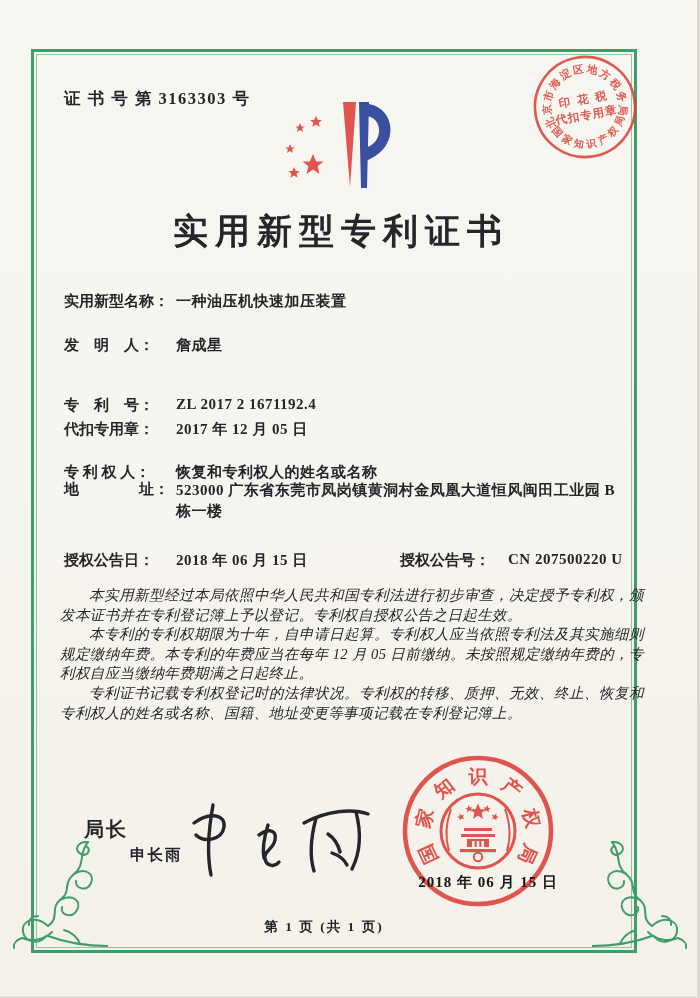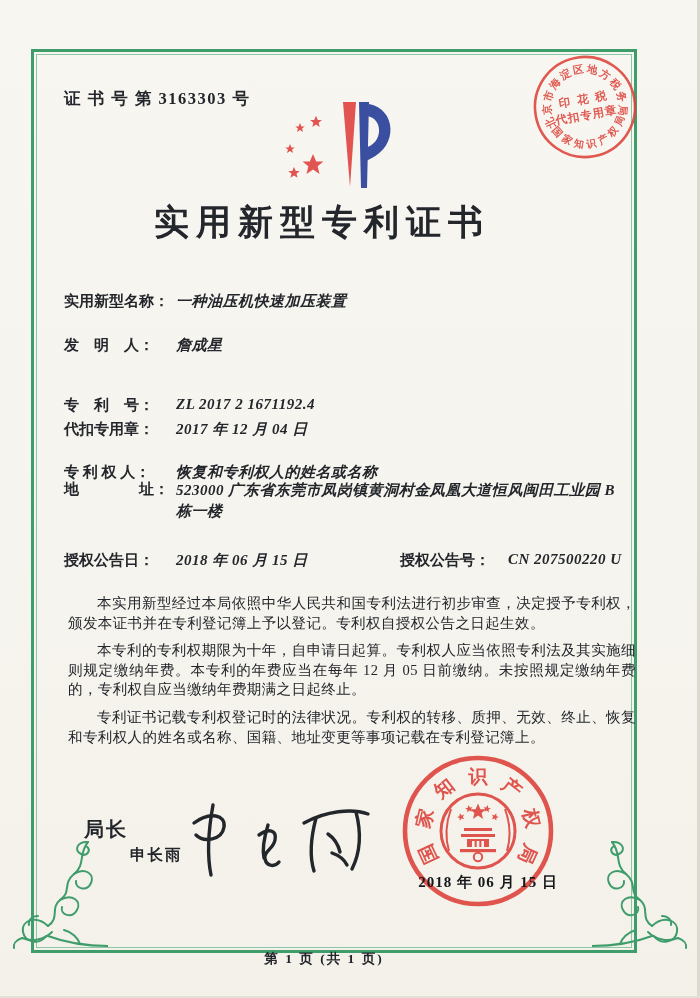--- a/index.html
+++ b/index.html
@@ -26,53 +26,53 @@
   .cert-no{
     position:absolute;left:64px;top:88px;
     font-size:16.5px;letter-spacing:1.5px;font-weight:600;
   }
 
   .logo{position:absolute;left:280px;top:96px;}
 
   .stamp-tax{position:absolute;left:527px;top:49px;}
 
   .title{
-    position:absolute;left:0;top:199px;width:644px;
-    text-align:center;font-size:35px;font-weight:700;letter-spacing:7px;
+    position:absolute;left:0;top:208px;width:644px;
+    text-align:center;font-size:35px;font-weight:700;letter-spacing:7px;padding-left:19px;
   }
 
   .fields{position:absolute;left:64px;top:0;width:586px;font-size:15px;font-weight:600;}
   .frow{position:absolute;left:0;white-space:nowrap;}
   .frow .lbl{display:inline-block;width:112px;vertical-align:top;}
-  .frow .val{vertical-align:top;letter-spacing:0.5px;font-style:italic;}
+  .frow .val{vertical-align:top;letter-spacing:0.5px;}
   .val-block{display:inline-block;width:458px;white-space:normal;line-height:21px;}
   .grant-no-pair{position:absolute;left:336px;top:0;white-space:nowrap;}
   .grant-no-pair .lbl2{display:inline-block;width:108px;}
 
   .paras{
     position:absolute;left:60px;top:586px;width:584px;
     font-size:14.5px;line-height:19.6px;text-align:justify;
     font-weight:500;letter-spacing:0.4px;
   }
-  .paras p{margin:8px;text-indent:2em;}
+  .paras p{margin:0;text-indent:2em;font-style:italic;}
 
   .director-label{position:absolute;left:84px;top:816px;font-size:20px;font-weight:600;letter-spacing:2px;}
   .director-name{position:absolute;left:82px;top:845px;font-size:15.5px;font-weight:600;letter-spacing:2px;margin-left:48px;}
 
   .signature{position:absolute;left:180px;top:793px;}
 
   .seal-cnipa{position:absolute;left:398px;top:751px;}
   .seal-date{
     position:absolute;left:408px;top:873px;width:160px;text-align:center;
     font-size:15px;font-weight:700;color:#15171a;letter-spacing:1px;
   }
 
   .footer{
     position:absolute;left:0;top:918px;width:648px;text-align:center;
-    font-size:13.5px;letter-spacing:2px;font-weight:600;margin-top:32px;
+    font-size:13.5px;letter-spacing:2px;font-weight:600;
   }
 
   .ornament{position:absolute;}
   .orn-left{left:8px;top:838px;}
   .orn-right{left:592px;top:838px;transform:scaleX(-1);}
 </style>
 </head>
 <body>
 
 <div class="page">
@@ -135,21 +135,21 @@
     <div class="frow" style="top:292px">
       <span class="lbl">实用新型名称：</span><span class="val">一种油压机快速加压装置</span>
     </div>
     <div class="frow" style="top:336px">
       <span class="lbl">发　明　人：</span><span class="val">詹成星</span>
     </div>
     <div class="frow" style="top:396px">
       <span class="lbl">专　利　号：</span><span class="val">ZL 2017 2 1671192.4</span>
     </div>
     <div class="frow" style="top:420px">
-      <span class="lbl">代扣专用章：</span><span class="val">2017 年 12 月 04 日</span>
+      <span class="lbl">代扣专用章：</span><span class="val">2017 年 12 月 05 日</span>
     </div>
     <div class="frow" style="top:463px">
       <span class="lbl">专 利 权 人：</span><span class="val">恢复和专利权人的姓名或名称</span>
     </div>
     <div class="frow" style="top:480px">
       <span class="lbl">地　　　　址：</span><span class="val val-block">523000 广东省东莞市凤岗镇黄洞村金凤凰大道恒风闽田工业园 B 栋一楼</span>
     </div>
     <div class="frow" style="top:551px;width:586px">
       <span class="lbl">授权公告日：</span><span class="val">2018 年 06 月 15 日</span>
       <span class="grant-no-pair">

